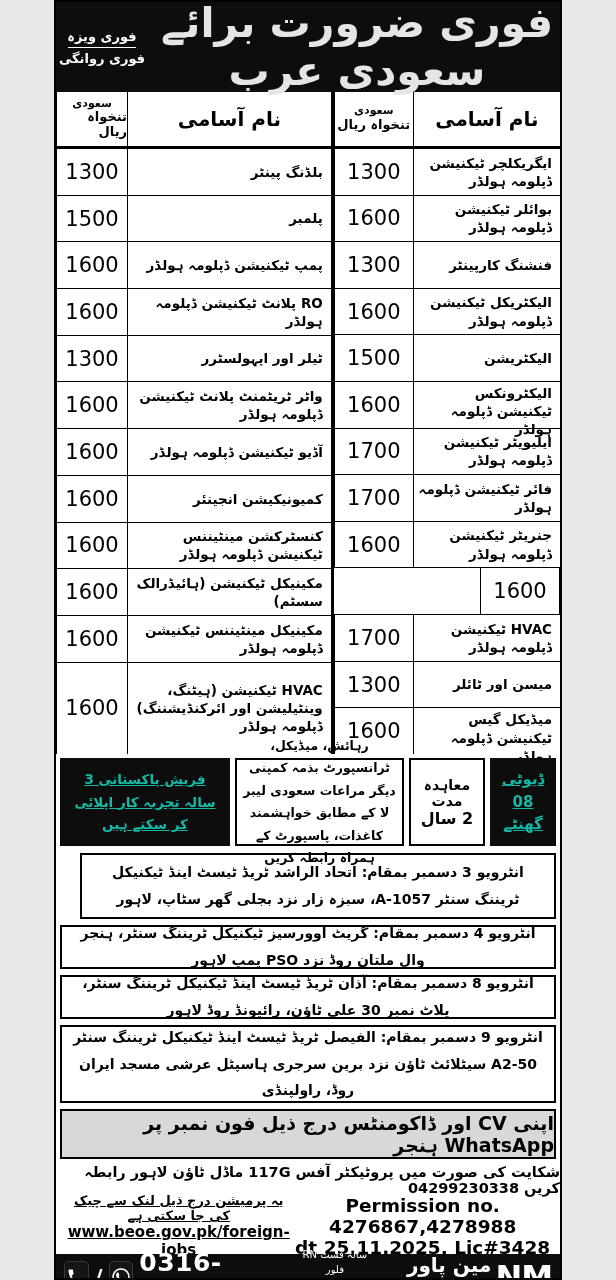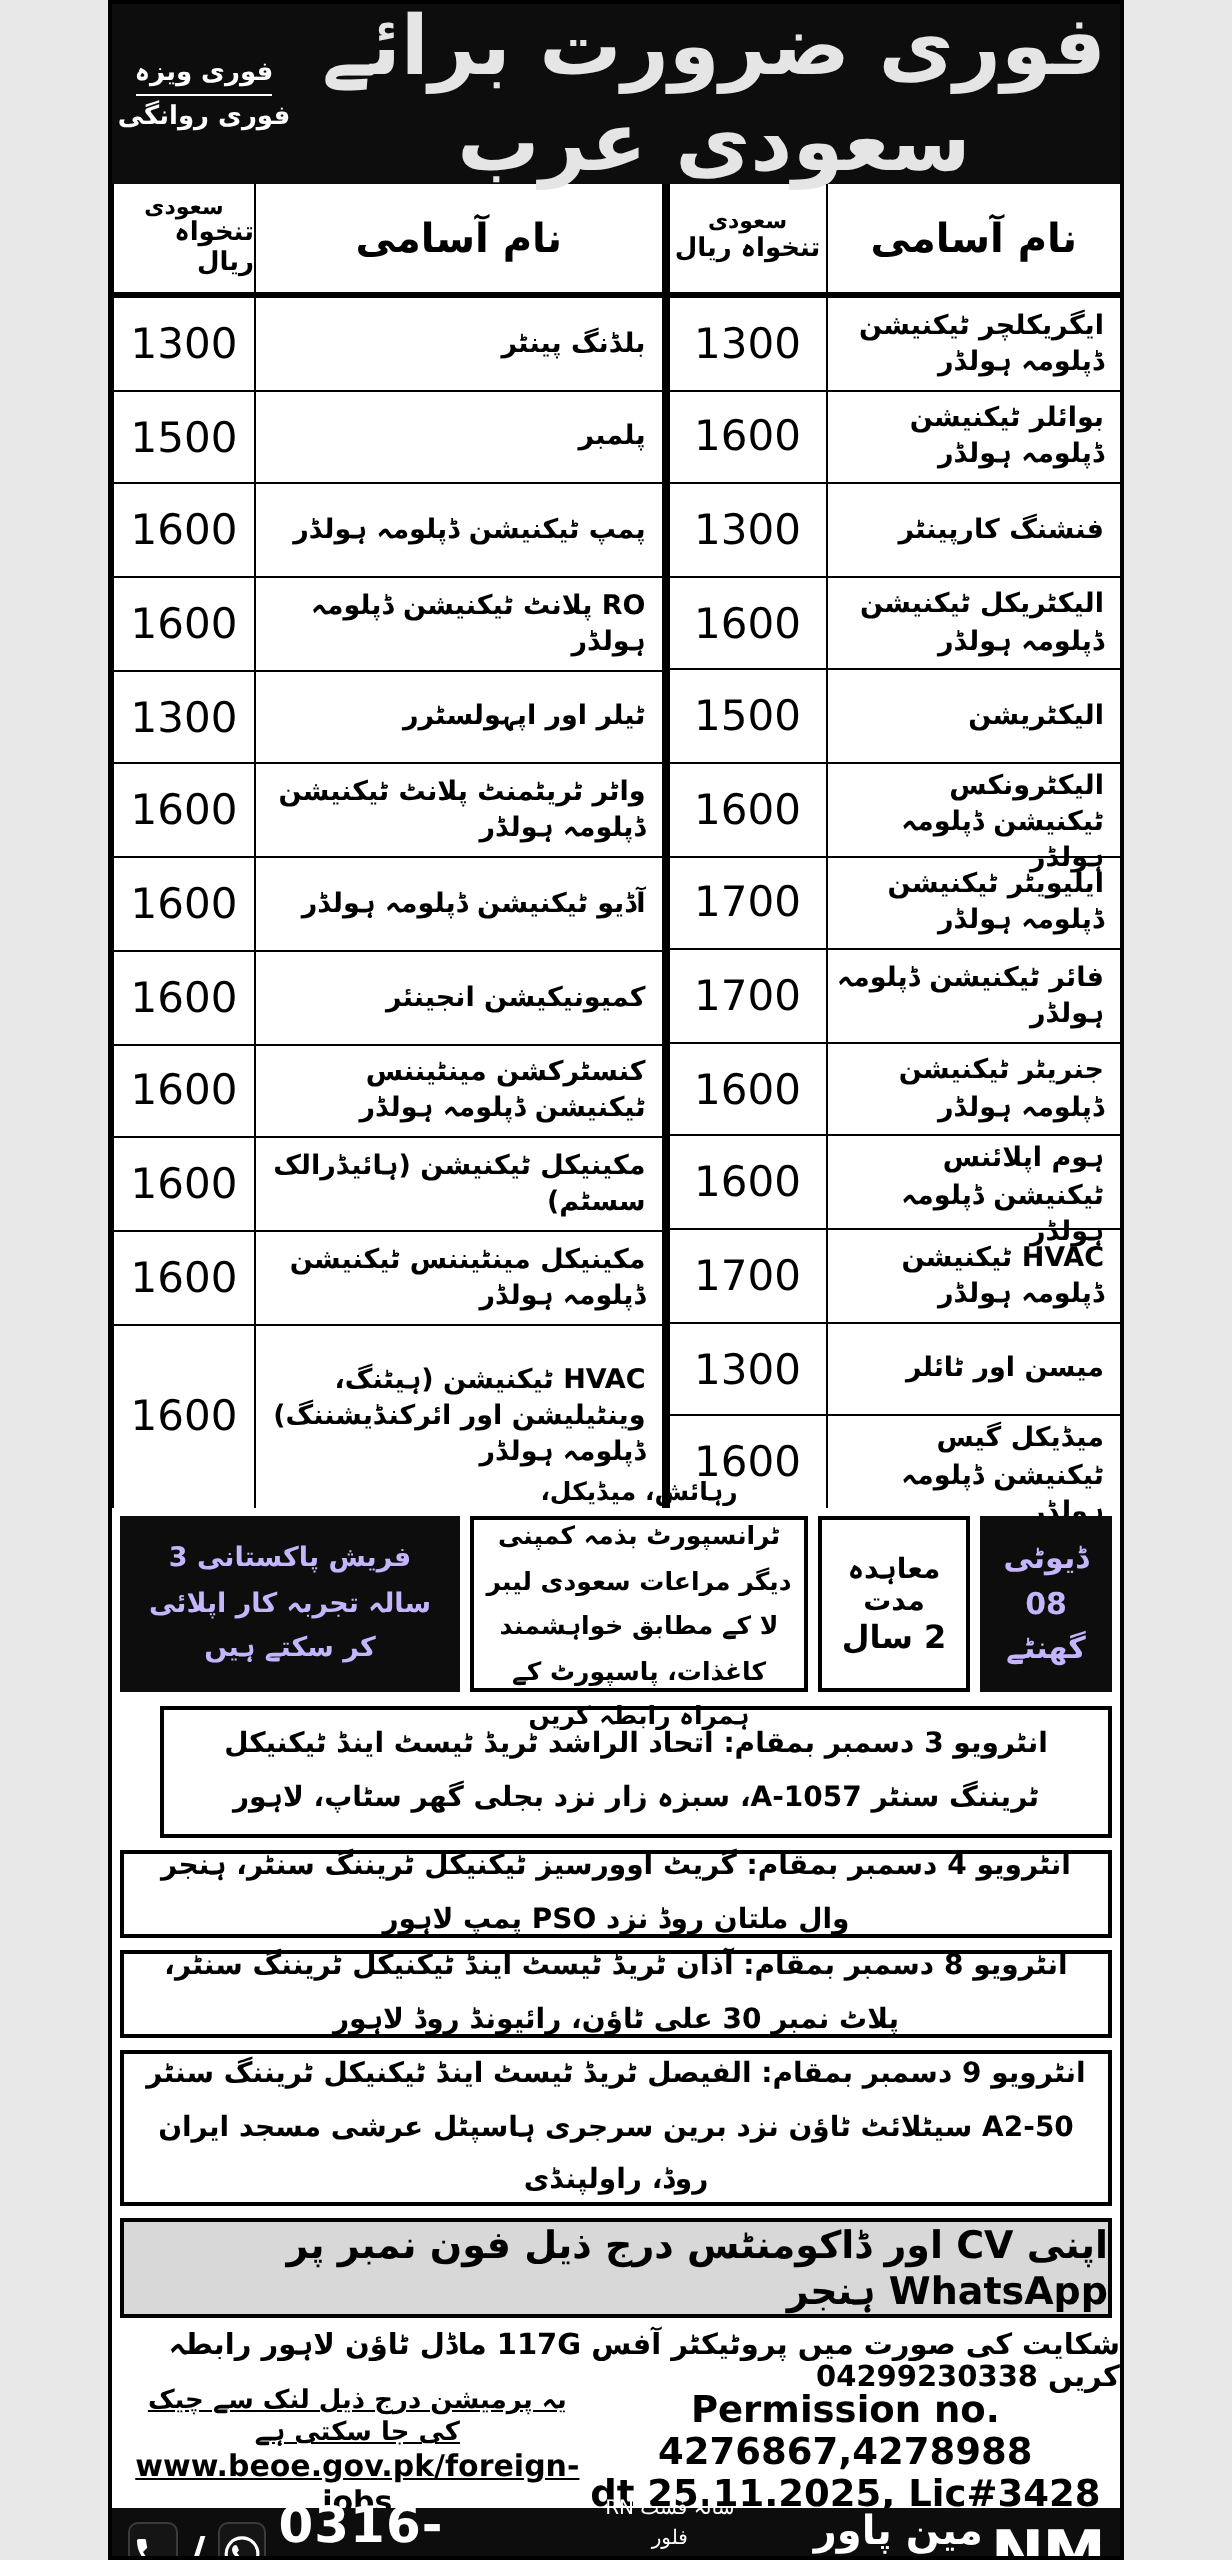--- a/index.html
+++ b/index.html
@@ -34,21 +34,21 @@
            font-size:13.5px; font-weight:bold; line-height:1.35; padding:2px 8px 2px 4px; flex-wrap:wrap; word-break:keep-all; }
   .jname span { width:100%; }
   .jsal { display:flex; align-items:center; justify-content:center; font-size:21px; border-left:none; }
   .jrow .sal-col, .jhead .sal-col { border-left:1.5px solid #000; }
   
   .jrow .jsal, .jhead .sal-h { border-right:1.5px solid #000; border-left:none; width:100%; }
   .sal-wrap { display:flex; }
   
   .terms { height:96px; display:flex; gap:5px; padding:4px; flex:0 0 auto; }
   .tbox { border:2px solid #000; display:flex; flex-direction:column; align-items:center; justify-content:center; text-align:center; direction:rtl; }
-  .tbox.black { background:#0d0d0d; color:#c4b5fd; border-color:#0d0d0d; }
+  .tbox.black { background:#0d0d0d; color:#14b8a6; border-color:#0d0d0d;text-decoration:underline; }
   .fresh { width:170px; font-size:13.5px; font-weight:bold; line-height:1.7; padding:2px 6px; }
   .benefits { flex:1; font-size:12.5px; font-weight:bold; line-height:1.8; padding:2px 6px; }
   .contract { width:76px; font-weight:bold; }
   .contract .c1 { font-size:14px; } .contract .c2 { font-size:16px; }
   .duty { width:66px; font-weight:bold; }
   .duty .d1, .duty .d2 { font-size:15px; line-height:1.5; }
   
   .iv { border:2px solid #000; margin:3px 4px; direction:rtl; text-align:center; font-size:14px; font-weight:bold;
         display:flex; align-items:center; justify-content:center; padding:2px 10px; line-height:1.9; flex:0 0 auto; }
   .iv1 { height:66px;margin-left:24px; } .iv2 { height:44px; } .iv3 { height:44px; } .iv4 { height:78px; }
@@ -299,23 +299,20 @@
         <div class="jrow">
           <div class="jname">
             <span>جنریٹر ٹیکنیشن ڈپلومہ ہولڈر</span>
           </div>
           <div class="sal-col sal-wrap">
             <div class="jsal">1600</div>
           </div>
         </div>
 
         <div class="jrow">
-          <div class="jname">
-            <span>ہوم اپلائنس ٹیکنیشن ڈپلومہ ہولڈر</span>
-          </div>
           <div class="sal-col sal-wrap">
             <div class="jsal">1600</div>
           </div>
         </div>
 
         <div class="jrow">
           <div class="jname">
             <span>HVAC ٹیکنیشن ڈپلومہ ہولڈر</span>
           </div>
           <div class="sal-col sal-wrap">

